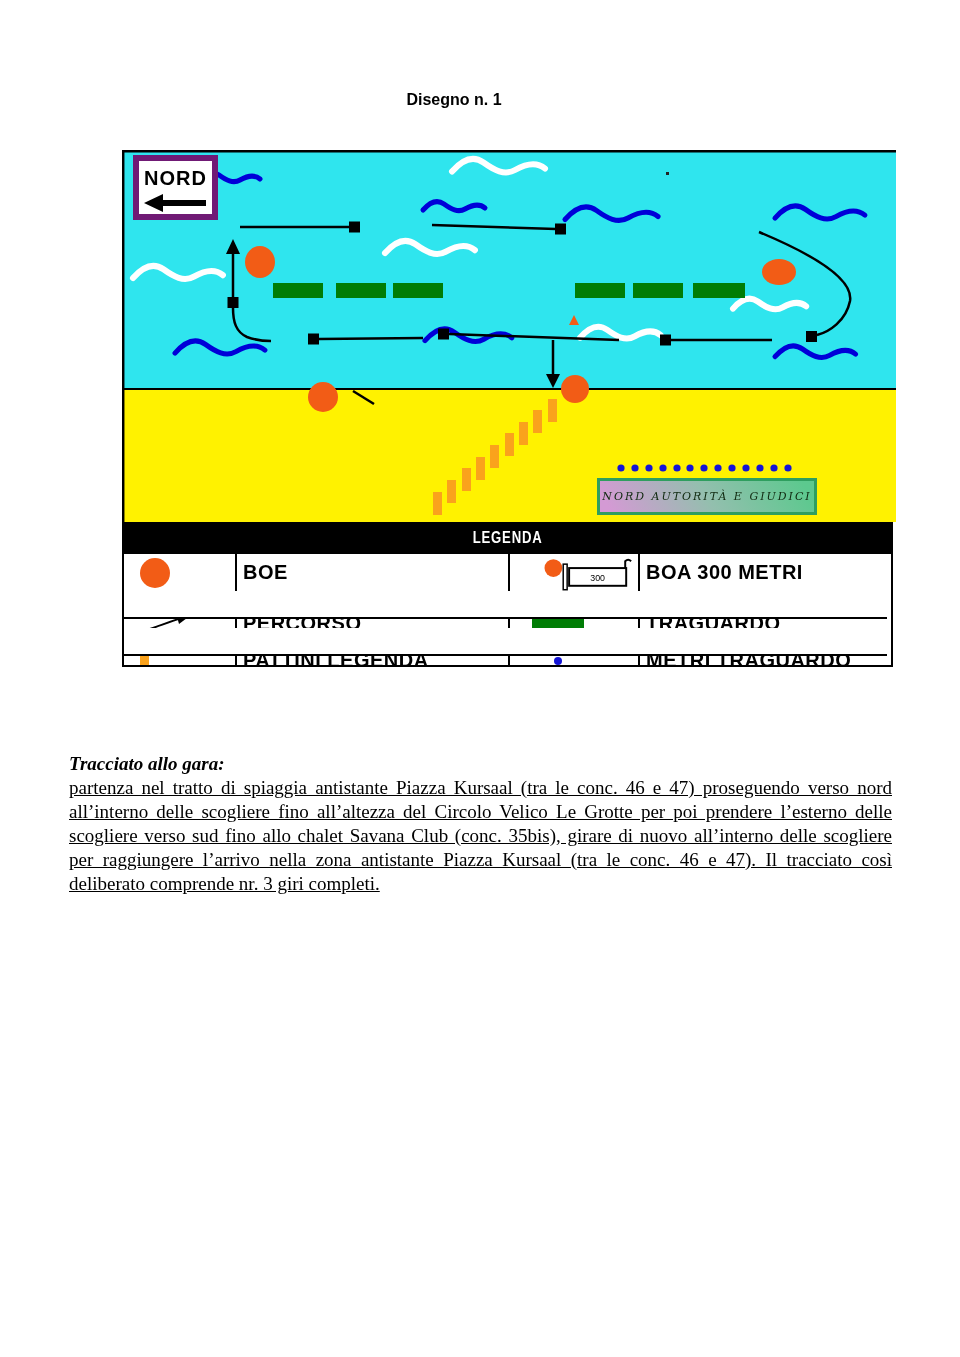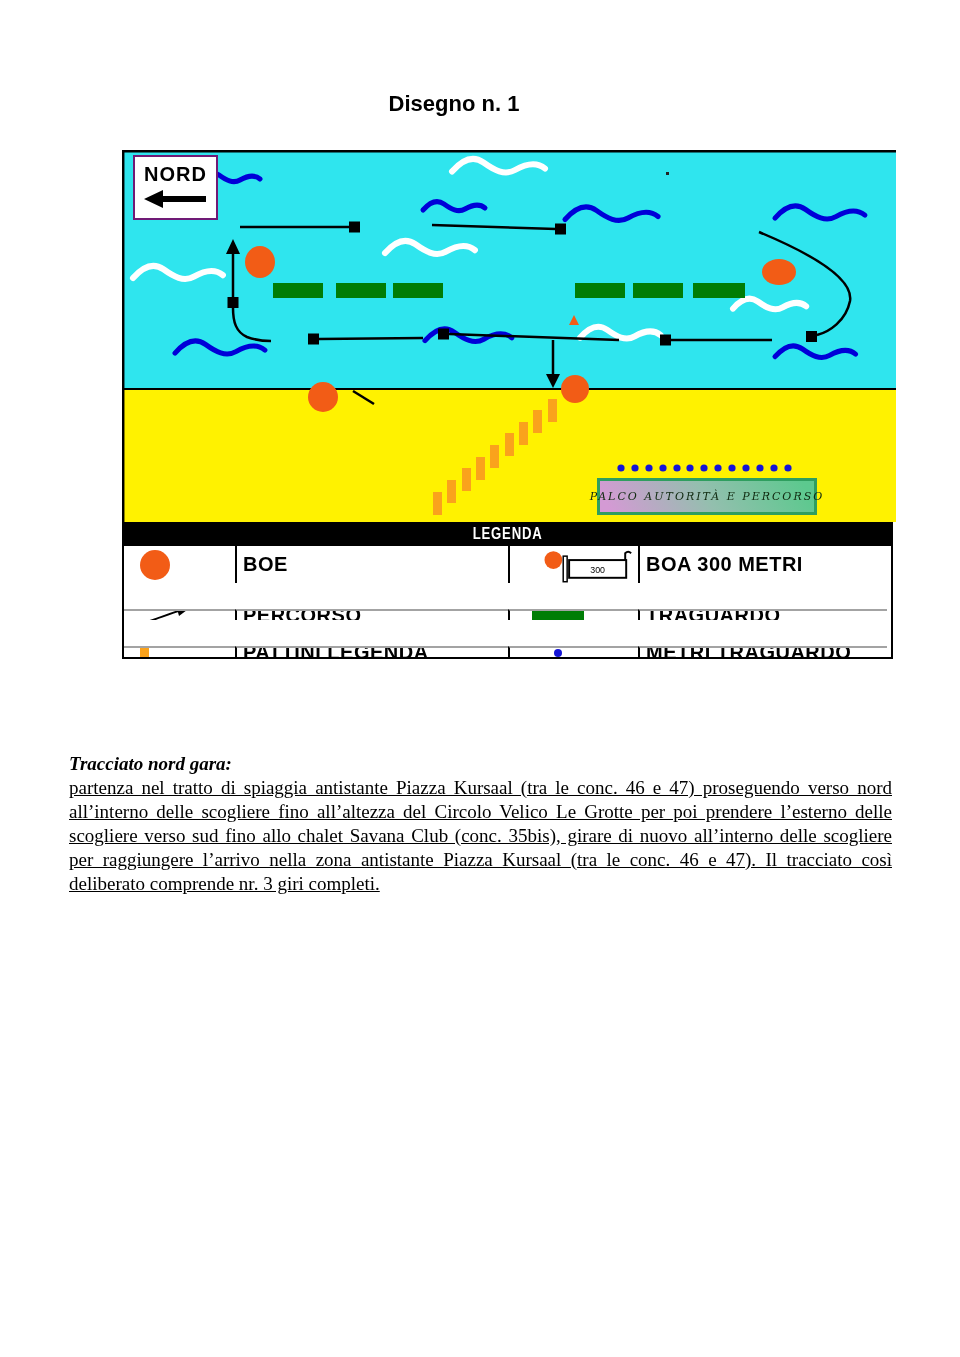--- a/index.html
+++ b/index.html
@@ -1,36 +1,36 @@
 <!DOCTYPE html>
 <html><head>
 <meta charset="utf-8">
 <style>
   html,body{margin:0;padding:0;background:#fff;}
   .page{position:relative;width:960px;height:1357px;background:#ffffff;font-family:"Liberation Sans",sans-serif;overflow:hidden;color:#000;}
 
-  .doc-title{position:absolute;top:91px;left:0;width:908px;text-align:center;font-weight:bold;font-size:22px;}
+  .doc-title{position:absolute;top:91px;left:0;width:908px;text-align:center;font-weight:bold;font-size:16px;}
 
   
   .map{position:absolute;left:122px;top:150px;width:774px;height:372px;}
   .map-svg{position:absolute;left:0;top:0;}
-  .nord-box{position:absolute;left:11px;top:5px;width:85px;height:65px;background:#fff;border:2px solid #701a75;box-sizing:border-box;display:flex;flex-direction:column;align-items:center;}
+  .nord-box{position:absolute;left:11px;top:5px;width:85px;height:65px;background:#fff;border:6px solid #701a75;box-sizing:border-box;display:flex;flex-direction:column;align-items:center;}
   .nord-label{font-weight:bold;font-size:20px;letter-spacing:1px;line-height:1;margin-top:7px;}
   .nord-arrow{margin-top:4px;}
   .palco-box{position:absolute;left:475px;top:328px;width:220px;height:37px;box-sizing:border-box;border:3px solid #2f9e5f;background:linear-gradient(60deg,#d49ad4 5%,#93bfae 50%,#5cc98e 95%);display:flex;align-items:center;justify-content:center;}
   .palco-label{font-family:"DejaVu Serif",serif;font-style:italic;font-size:11px;letter-spacing:2px;color:#102a10;white-space:nowrap;}
 
   
   .legend{position:absolute;left:122px;top:522px;width:771px;}
-  .legend-header{height:24px;background:#000;color:#fff;display:flex;align-items:center;justify-content:center;}
+  .legend-header{height:32px;background:#000;color:#fff;display:flex;align-items:center;justify-content:center;}
   .legend-header span{font-weight:bold;font-size:16px;letter-spacing:1px;display:inline-block;transform:scaleX(0.82);}
   .legend-grid{display:grid;grid-template-columns:111px 273px 130px 249px;grid-auto-rows:37px;border:2px solid #000;border-top:none;background:#fff;}
   .cell{display:flex;align-items:center;box-sizing:border-box;overflow:hidden;}
   .cell.bl{border-left:2px solid #000;text-align:right;}
-  .cell.bt{border-top:2px solid #a3a3a3;margin-top:26px;}
+  .cell.bt{border-top:2px solid #000000;margin-top:26px;}
   .cell-label{font-weight:bold;font-size:20px;letter-spacing:0.5px;padding-left:6px;white-space:nowrap;}
   .boe-ellipse{width:30px;height:30px;border-radius:50%;background:#f25c16;margin-left:16px;}
   .reef-swatch{width:52px;height:19px;background:#007d05;margin-left:22px;}
   .pattino-swatch{width:9px;height:25px;background:#faa21c;margin-left:16px;}
   .finish-dot{width:8px;height:8px;border-radius:50%;background:#1414d6;margin-left:44px;}
   .arrow-svg{margin-left:8px;}
   .boa-svg{margin-left:4px;}
 
   
   .text-block{position:absolute;left:69px;top:752px;width:823px;font-family:"Liberation Serif",serif;font-size:19px;line-height:24px;}
@@ -151,21 +151,21 @@
     </svg>
 
     <div class="nord-box">
       <div class="nord-label">NORD</div>
       <svg class="nord-arrow" width="64" height="22" viewBox="0 0 64 22">
         <polygon points="0,11 19,2 19,8 62,8 62,14 19,14 19,20" fill="#000"></polygon>
       </svg>
     </div>
 
     <div class="palco-box">
-      <span class="palco-label">PALCO AUTORITÀ E PERCORSO</span>
+      <span class="palco-label">NORD AUTORITÀ E GIUDICI</span>
     </div>
   </div>
 
   <div class="legend">
     <div class="legend-header">
       <span>LEGENDA</span>
     </div>
     <div class="legend-grid">
 
       <div class="cell">
@@ -213,17 +213,17 @@
         <div class="finish-dot"></div>
       </div>
       <div class="cell bl bt">
         <span class="cell-label">METRI TRAGUARDO</span>
       </div>
 
     </div>
   </div>
 
   <div class="text-block">
-    <div class="text-heading">Tracciato nord gara:</div>
+    <div class="text-heading">Tracciato allo gara:</div>
     <div class="text-paragraph">partenza nel tratto di spiaggia antistante Piazza Kursaal (tra le conc. 46 e 47) proseguendo verso nord all’interno delle scogliere fino all’altezza del Circolo Velico Le Grotte per poi prendere l’esterno delle scogliere verso sud fino allo chalet Savana Club (conc. 35bis), girare di nuovo all’interno delle scogliere per raggiungere l’arrivo nella zona antistante Piazza Kursaal (tra le conc. 46 e 47). Il tracciato così deliberato comprende nr. 3 giri completi.</div>
   </div>
 
 </div>
 
 </body></html>

